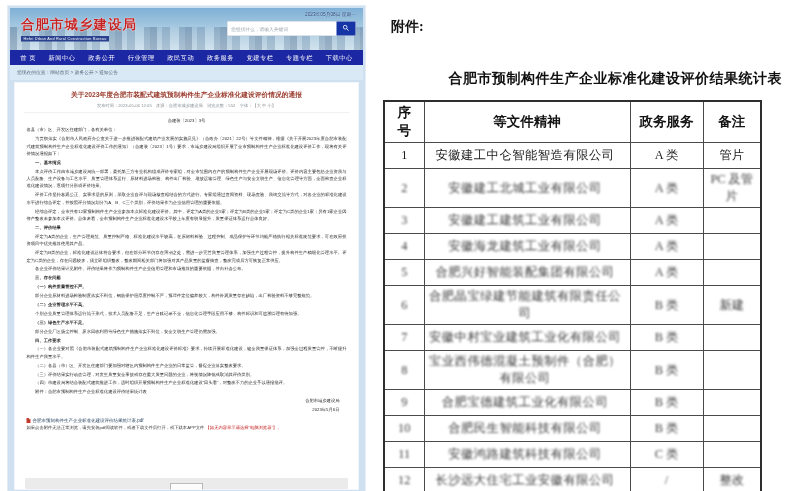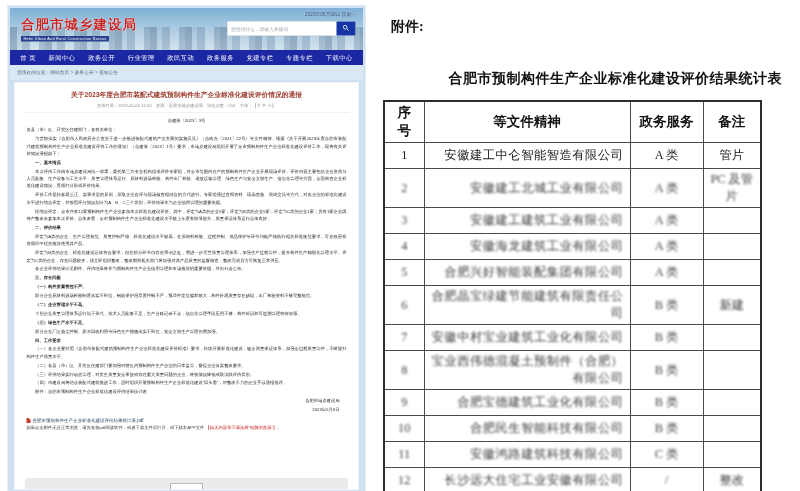--- a/index.html
+++ b/index.html
@@ -49,21 +49,21 @@
 
   
   .attachment { position:absolute; left:375px; top:0; width:425px; height:491px; background:#fff; }
   .att-label { position:absolute; left:16px; top:18px; font-size:14px; font-weight:bold; color:#141414; font-family:"Liberation Serif",serif; }
   .att-title { position:absolute; left:8px; right:18px; top:50px; text-align:right; font-size:14px; font-weight:bold; color:#111; letter-spacing:.5px; font-family:"Liberation Sans",sans-serif;margin-top:20px; }
   .ptable { position:absolute; left:8px; top:100px; width:377px; border-collapse:collapse; table-layout:fixed; border:2px solid #2e2e2e; font-family:"Liberation Serif",serif; }
   .ptable th, .ptable td { border:1px solid #4a4a4a; padding:2px 6px; overflow:hidden; }
   .ptable th { font-size:13.5px; font-weight:bold; color:#141414; height:25px; text-align:center; font-family:"Liberation Sans",sans-serif; }
   .ptable td { font-size:12.3px; color:#1c1c1c; height:26px; }
   .ptable td.c { text-align:center; }
-  .ptable td.nm { text-align:right; padding-left:2px; letter-spacing:.5px; }
+  .ptable td.nm { text-align:center; padding-left:2px; letter-spacing:.5px; }
   .ptable tr.bl td span { filter:blur(1.25px); color:#3d3d3d; }
   .ptable td span { display:inline-block; }
 </style>
 </head>
 <body>
 
 <div id="canvas">
 
   <div class="webpage">
     <div class="x2">

